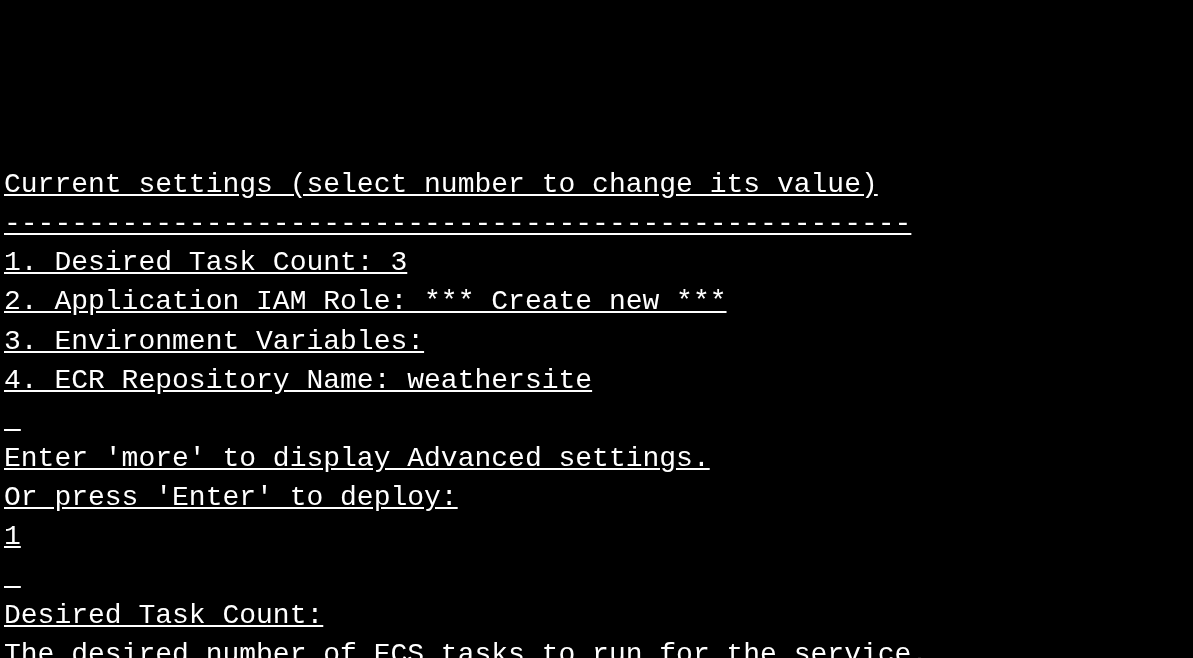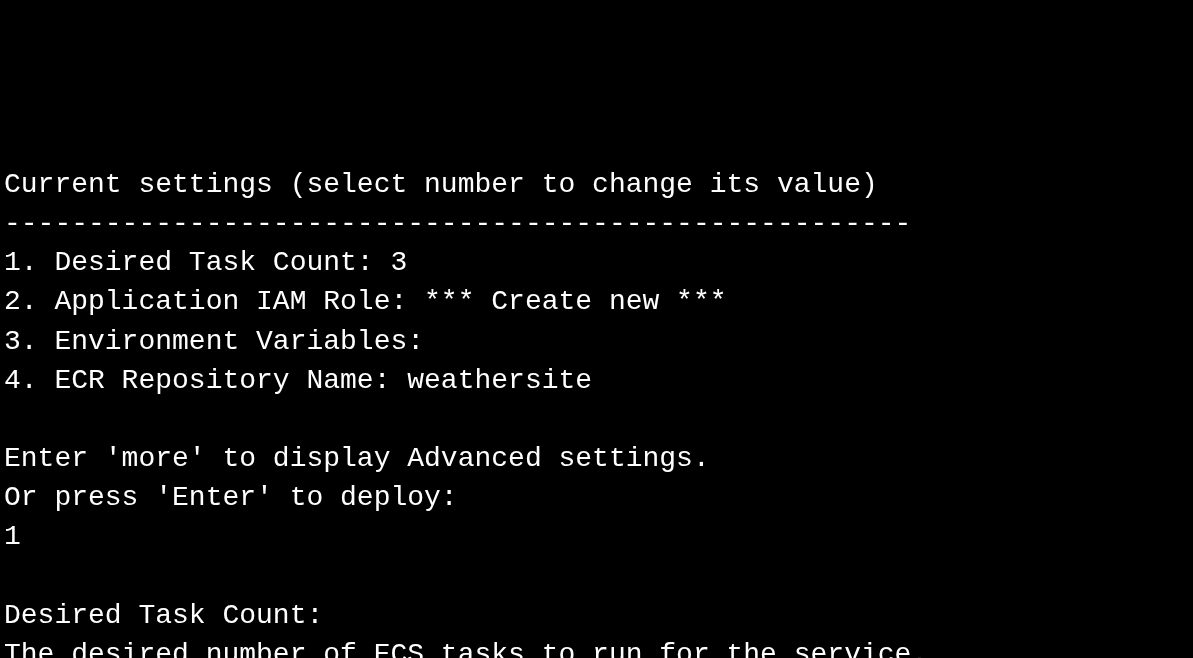--- a/index.html
+++ b/index.html
@@ -14,20 +14,21 @@
       font-size: 28px;
       line-height: 1.4;
       padding: 8px 0 8px 4px;
       width: 1193px;
       height: 658px;
       overflow: hidden;
       white-space: pre;
     }
     .terminal-line {
       display: block;
+      text-decoration: underline;
     }
   </style>
 </head>
 <body>
 
 
 
 <span class="terminal-line">Current settings (select number to change its value)</span><span class="terminal-line">------------------------------------------------------</span><span class="terminal-line">1. Desired Task Count: 3</span><span class="terminal-line">2. Application IAM Role: *** Create new ***</span><span class="terminal-line">3. Environment Variables:</span><span class="terminal-line">4. ECR Repository Name: weathersite</span><span class="terminal-line"> </span><span class="terminal-line">Enter 'more' to display Advanced settings.</span><span class="terminal-line">Or press 'Enter' to deploy:</span><span class="terminal-line">1</span><span class="terminal-line"> </span><span class="terminal-line">Desired Task Count:</span><span class="terminal-line">The desired number of ECS tasks to run for the service.</span>
 
 

